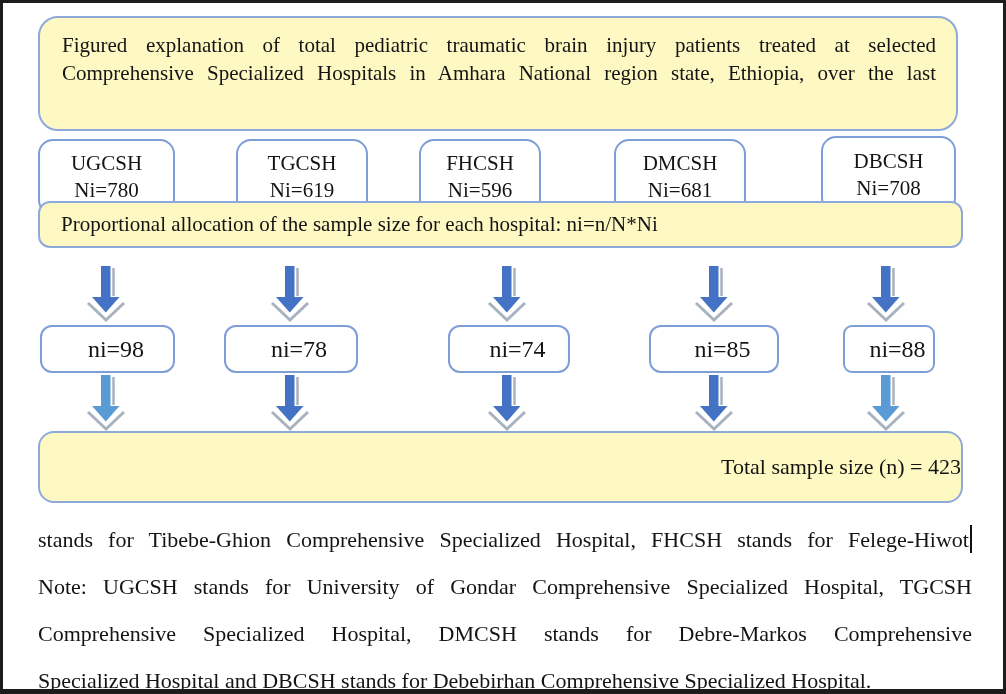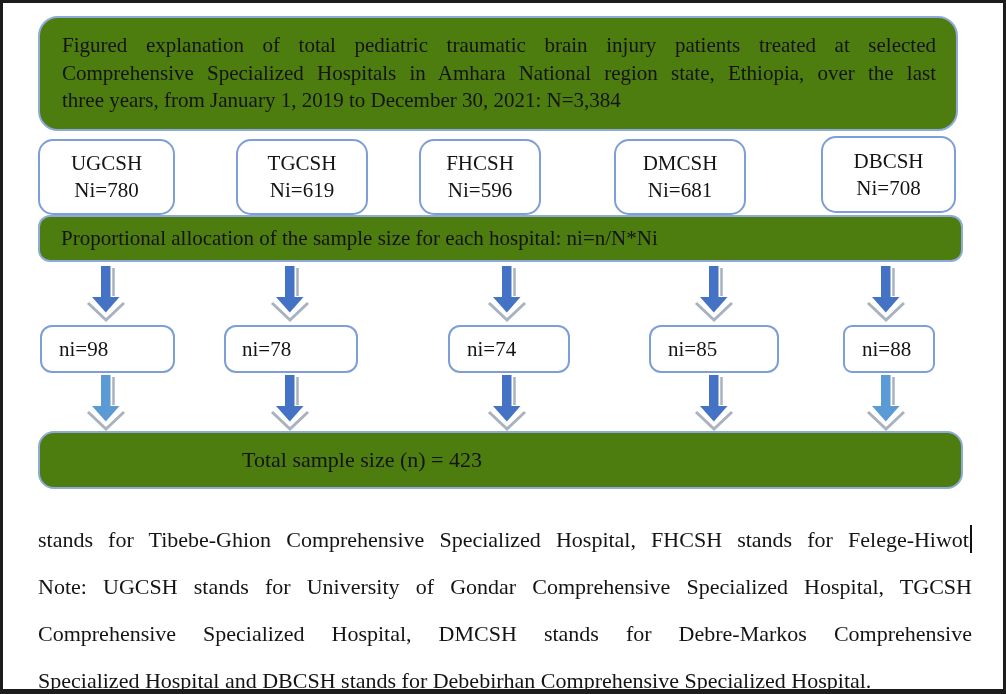--- a/index.html
+++ b/index.html
@@ -2,48 +2,48 @@
 <html style="--arrow-dark: #4472C4; --arrow-light: #5B9BD5; --shadow: #a9b2bf; --box-border: #7E9ED8; --frame-border: #8EAADB; --outer-border: #1c1c1c; --ink: #141414;"><head>
 <meta charset="utf-8">
 <style>
   html,body{margin:0;padding:0;background:#ffffff;}
   #screen{
     position:relative;width:1006px;height:694px;box-sizing:border-box;
     background:#fff;border:3px solid var(--outer-border,#1c1c1c);border-bottom-width:5px;
     font-family:"Liberation Serif","DejaVu Serif",serif;color:var(--ink,#141414);
     overflow:hidden;
   }
-  .rbox{position:absolute;background:#4d7c0f;border:2px solid var(--frame-border,#8EAADB);box-sizing:border-box;}
+  .rbox{position:absolute;background:#fef9c3;border:2px solid var(--frame-border,#8EAADB);box-sizing:border-box;}
   .sbox{position:absolute;background:#fff;border:2px solid var(--box-border,#7E9ED8);box-sizing:border-box;}
 
   #title-box{left:35px;top:13px;width:920px;height:115px;border-radius:20px;
     padding:14px 20px 0 22px;font-size:21px;line-height:27.5px;}
   .just{text-align:justify;text-align-last:justify;}
 
   .hospital-box{top:136px;height:76px;border-radius:15px;display:flex;flex-direction:column;
     align-items:center;justify-content:center;font-size:21px;line-height:27px;text-align:center;}
   #h1{left:35px;width:137px;}
   #h2{left:233px;width:132px;}
   #h3{left:416px;width:122px;}
   #h4{left:611px;width:132px;}
   #h5{left:818px;width:135px;top:133px;height:77px;}
 
-  #allocation-box{left:35px;top:212px;width:925px;height:47px;border-radius:12px;
+  #allocation-box{left:35px;top:198px;width:925px;height:47px;border-radius:12px;
     display:flex;align-items:center;padding-left:21px;font-size:21px;}
 
   .ni-box{top:322px;height:48px;border-radius:12px;display:flex;align-items:center;
-    padding-left:17px;font-size:21px;}
+    padding-left:17px;font-size:24px;justify-content:center;}
   #n1{left:37px;width:135px;}
   #n2{left:221px;width:134px;padding-left:16px;}
   #n3{left:445px;width:122px;}
   #n4{left:646px;width:130px;}
   #n5{left:840px;width:92px;border-radius:9px;}
 
-  #total-box{left:35px;top:428px;width:925px;height:58px;border-radius:16px;
-    display:flex;align-items:center;padding-left:202px;font-size:22px;}
+  #total-box{left:35px;top:428px;width:925px;height:72px;border-radius:16px;
+    display:flex;align-items:center;padding-left:202px;font-size:22px;justify-content:flex-end;}
 
   #note{position:absolute;left:35px;top:513px;width:934px;font-size:22px;line-height:47px;}
   .note-line{width:100%;}
   .text-cursor{display:inline-block;width:2px;height:28px;background:#101010;
     vertical-align:-6px;margin-left:1px;}
 
   .arrow{position:absolute;width:44px;height:58px;}
   .arrow .shadow-stem{stroke:var(--shadow,#a9b2bf);stroke-width:2.5;}
   .arrow .shadow-v{fill:none;stroke:var(--shadow,#a9b2bf);stroke-width:3;}
   .arrow-dark .fill{fill:var(--arrow-dark,#4472C4);}
@@ -53,21 +53,20 @@
   .c1{left:82px;} .c2{left:266px;} .c3{left:483px;} .c4{left:690px;} .c5{left:862px;}
 </style>
 </head>
 <body>
 
 <div id="screen">
 
   <div id="title-box" class="rbox">
     <div class="just"><span>Figured explanation of total pediatric traumatic brain injury patients treated at selected</span></div>
     <div class="just"><span>Comprehensive Specialized Hospitals in Amhara National region state, Ethiopia, over the last</span></div>
-    <div><span>three years, from January 1, 2019 to December 30, 2021: N=3,384</span></div>
   </div>
 
   <div id="h1" class="sbox hospital-box">
     <div>UGCSH</div>
     <div>Ni=780</div>
   </div>
   <div id="h2" class="sbox hospital-box">
     <div>TGCSH</div>
     <div>Ni=619</div>
   </div>

